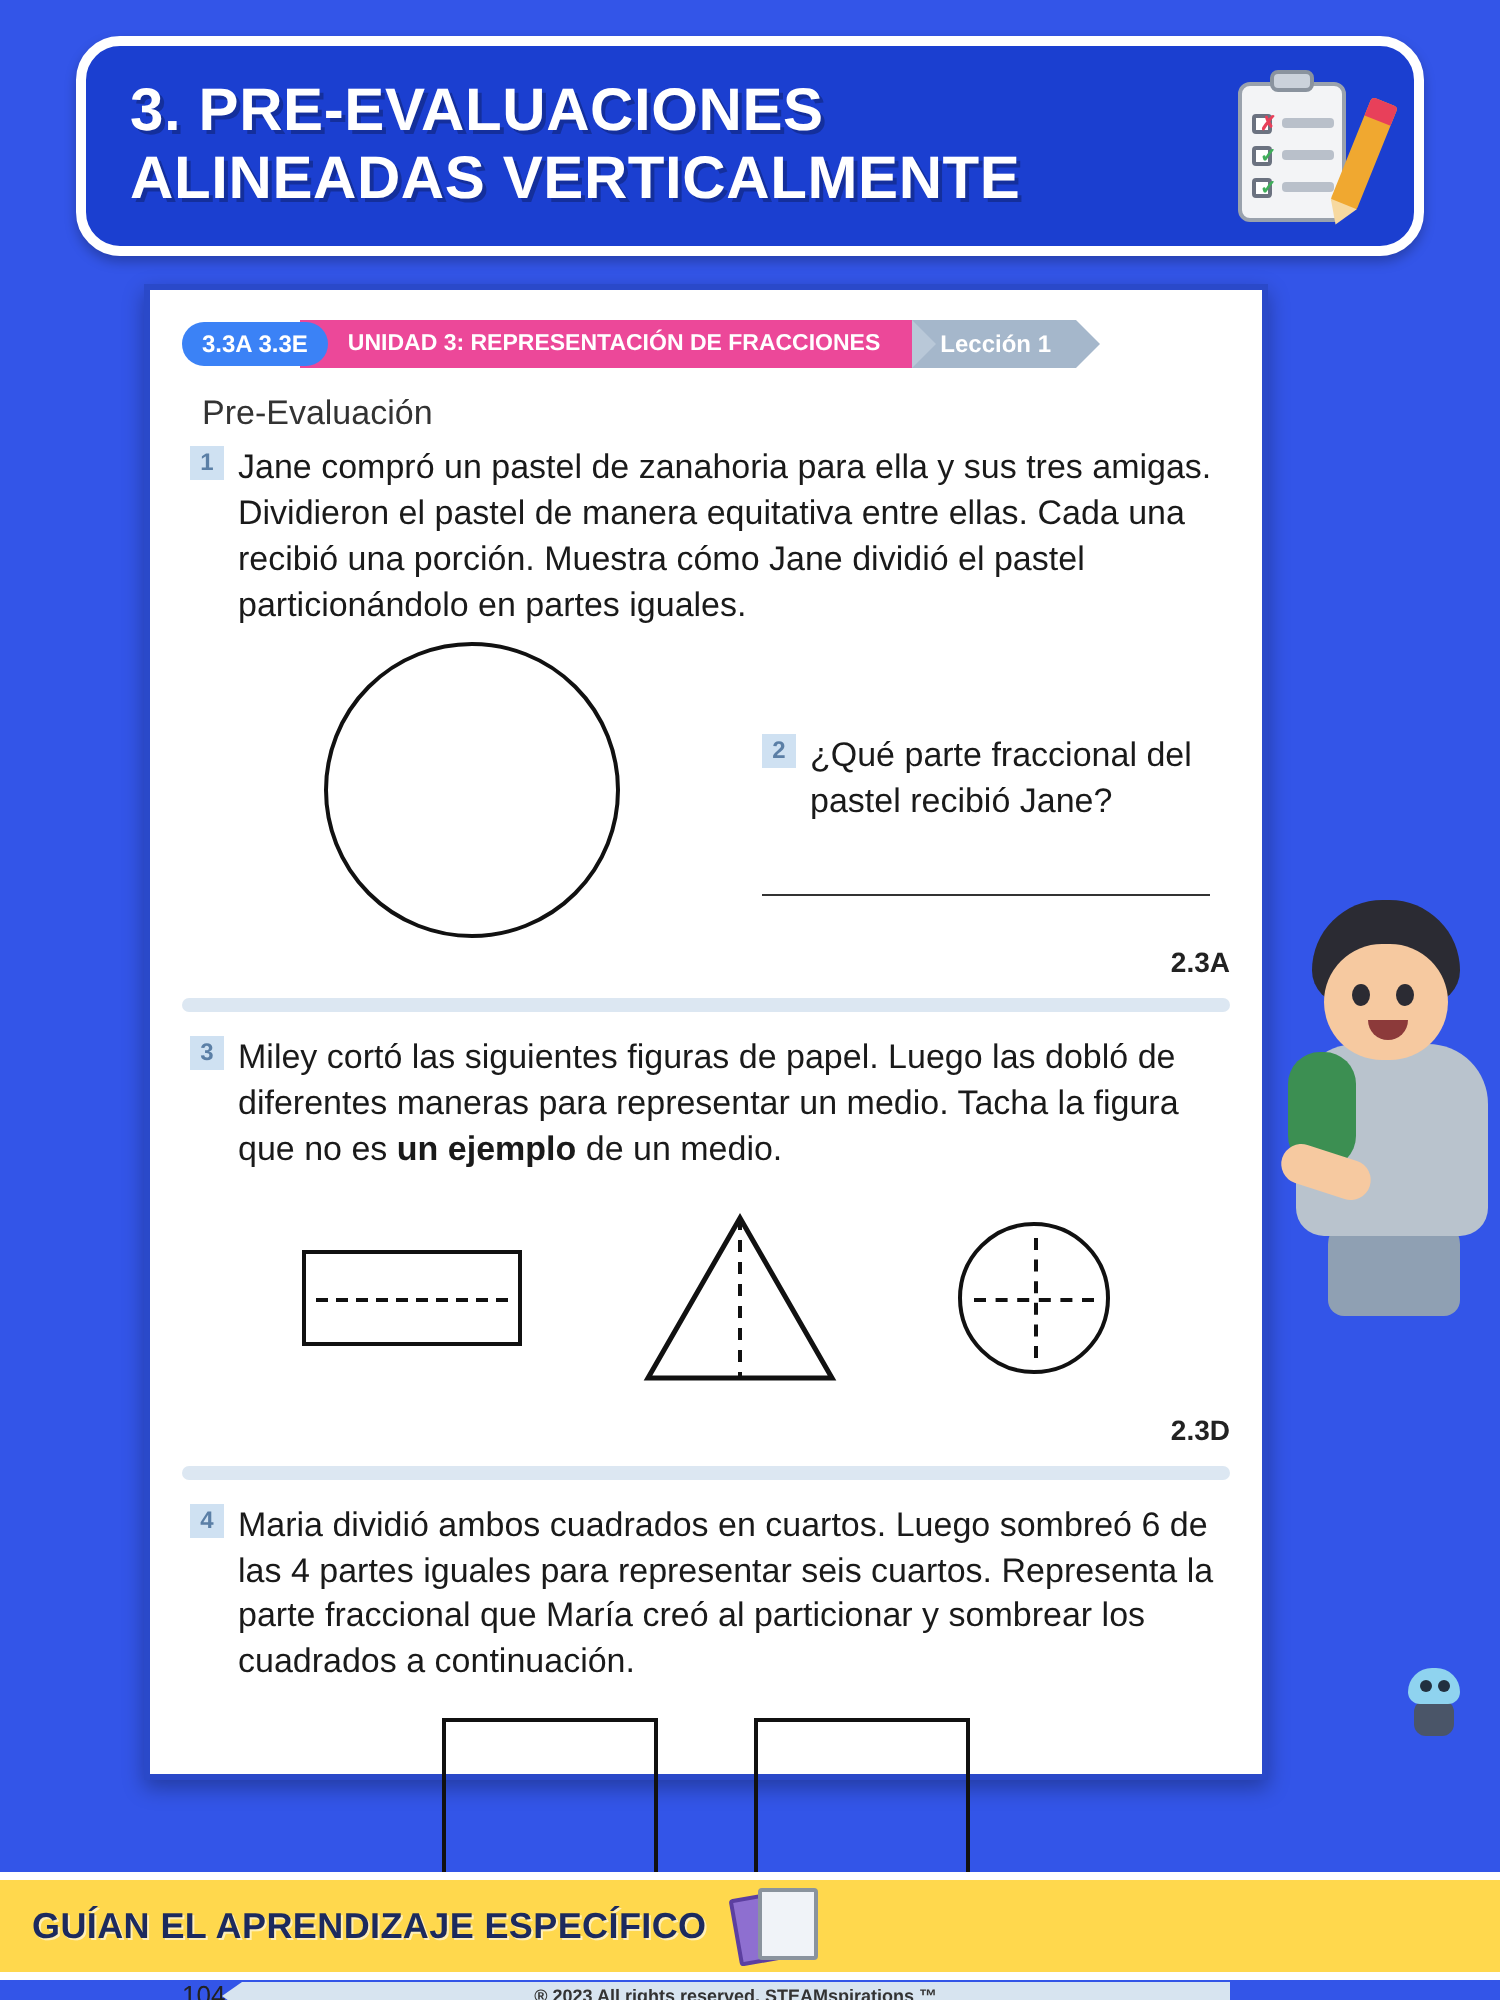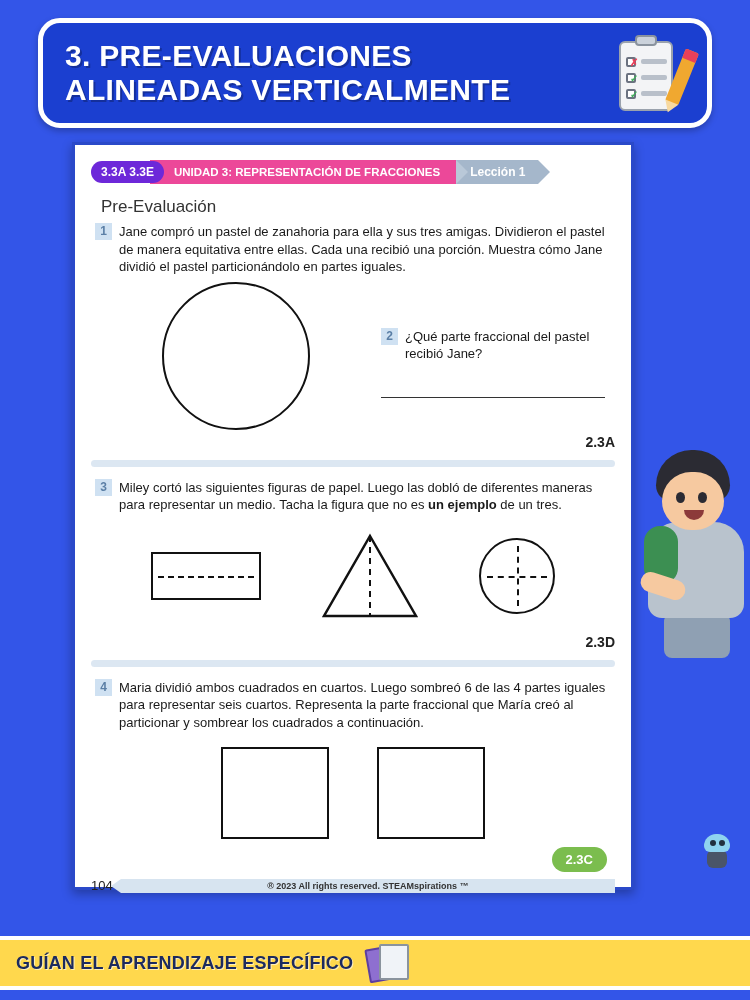--- a/index.html
+++ b/index.html
@@ -51,21 +51,21 @@
     width: 562px; height: 748px;
     background: #ffffff;
     border: 3px solid #2a49c9;
     box-shadow: 0 4px 10px rgba(0,0,0,.3);
     padding: 10px 16px 0 16px;
   }
 
   
   .breadcrumb { display:flex; align-items:center; height:26px; margin-top:4px; }
   .bc-teks {
-    background:#6d28d9; color:#fff; font-size:12px; font-weight:bold;
+    background:#3b82f6; color:#fff; font-size:12px; font-weight:bold;
     padding:4px 10px; border-radius:13px; z-index:4; position:relative;
     white-space:nowrap;
   }
   .bc-unit {
     background:#ec4899; color:#ffffff; font-size:11.5px; font-weight:bold;
     height:24px; line-height:24px; padding:0 16px 0 24px; margin-left:-14px;
     position:relative; z-index:3; white-space:nowrap;
   }
   .bc-unit:after {
     content:""; position:absolute; right:-12px; top:0;
@@ -85,21 +85,21 @@
 
   .page-title { font-size:17px; color:#333; margin:12px 0 6px 10px; }
 
   
   .qnum {
     width:17px; height:17px; background:#cfe1f2; color:#5b7fa6;
     font-size:12px; font-weight:bold; text-align:center; line-height:17px;
     flex:0 0 17px; margin-right:7px;
   }
   .q { display:flex; align-items:flex-start; }
-  .qtext { font-size:13px; line-height:1.35; color:#1a1a1a; }
+  .qtext { font-size:17px; line-height:1.35; color:#1a1a1a; }
   .qtext b { font-weight:bold; }
 
   .divider { height:7px; background:#dce7f2; border-radius:4px; margin:10px 0 12px 0; }
   .teks-right { text-align:right; font-size:14px; font-weight:bold; color:#222; margin-top:4px; }
 
   
   .circle-big { width:148px; height:148px; border:2.5px solid #111; border-radius:50%; }
   .rect-dashed { width:110px; height:48px; border:2px solid #111; position:relative; }
   .rect-dashed:after { content:""; position:absolute; left:5px; right:5px; top:50%; border-top:2px dashed #111; }
   .circle-cross { width:76px; height:76px; border:2.5px solid #111; border-radius:50%; position:relative; }
@@ -224,21 +224,21 @@
       <div class="answer-line" style="margin-top:34px; margin-right:10px;"></div>
     </div>
   </div>
 
   <div class="teks-right">2.3A</div>
   <div class="divider"></div>
 
   <div class="q" style="margin-left:4px;">
     <div class="qnum">3</div>
     <div class="qtext">
-      <span>Miley cortó las siguientes figuras de papel. Luego las dobló de diferentes maneras para representar un medio. Tacha la figura que no es </span><b>un ejemplo</b><span> de un tres.</span>
+      <span>Miley cortó las siguientes figuras de papel. Luego las dobló de diferentes maneras para representar un medio. Tacha la figura que no es </span><b>un ejemplo</b><span> de un medio.</span>
     </div>
   </div>
 
   <div style="display:flex; align-items:center; justify-content:space-around; margin-top:18px; padding:0 30px;">
     <div class="rect-dashed"></div>
     <svg width="100" height="88">
       <polygon points="50,4 96,84 4,84" fill="none" stroke="#111" stroke-width="2.5"></polygon>
       <line x1="50" y1="4" x2="50" y2="84" stroke="#111" stroke-width="2" stroke-dasharray="6,5"></line>
     </svg>
     <div class="circle-cross"></div>

